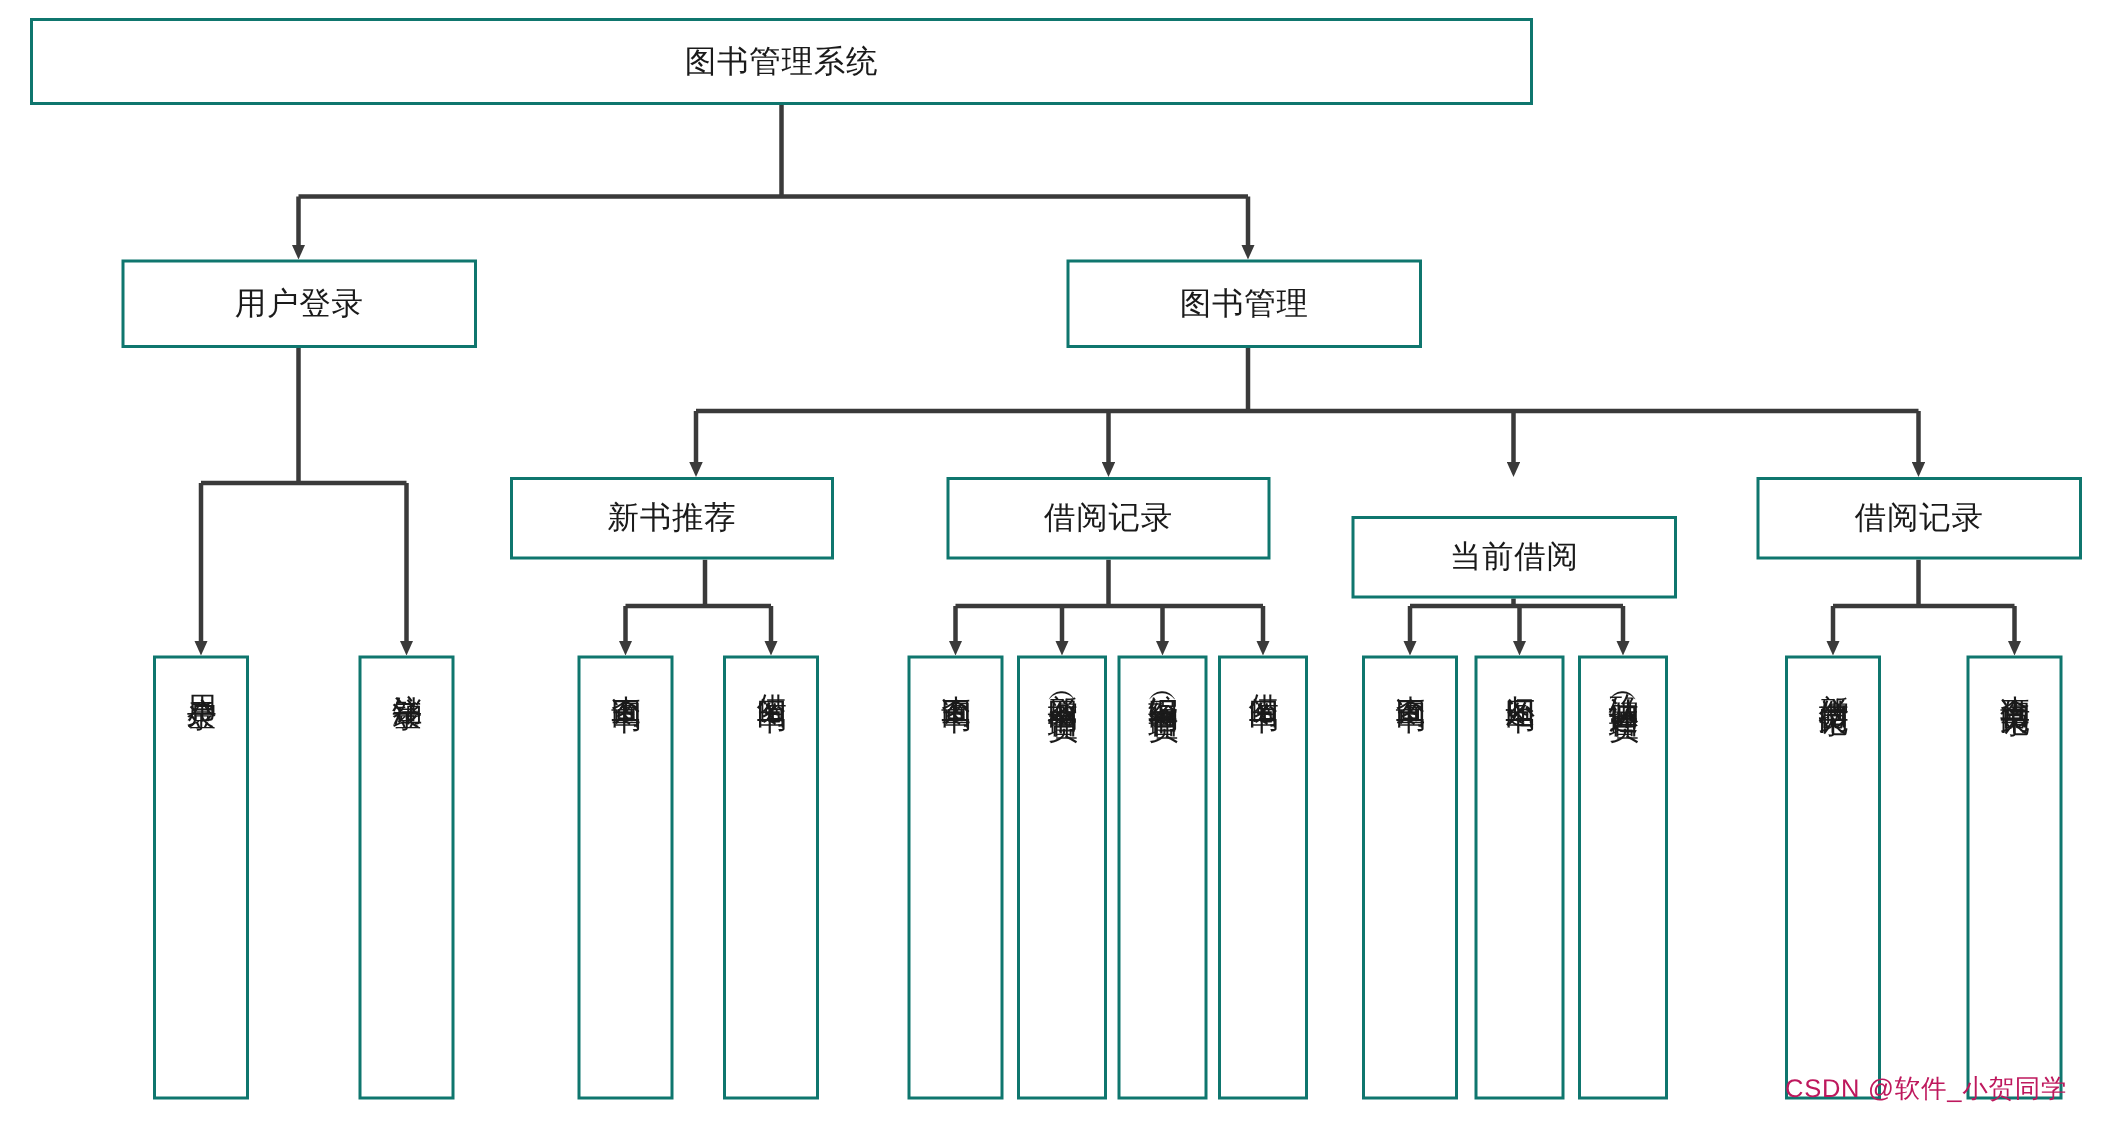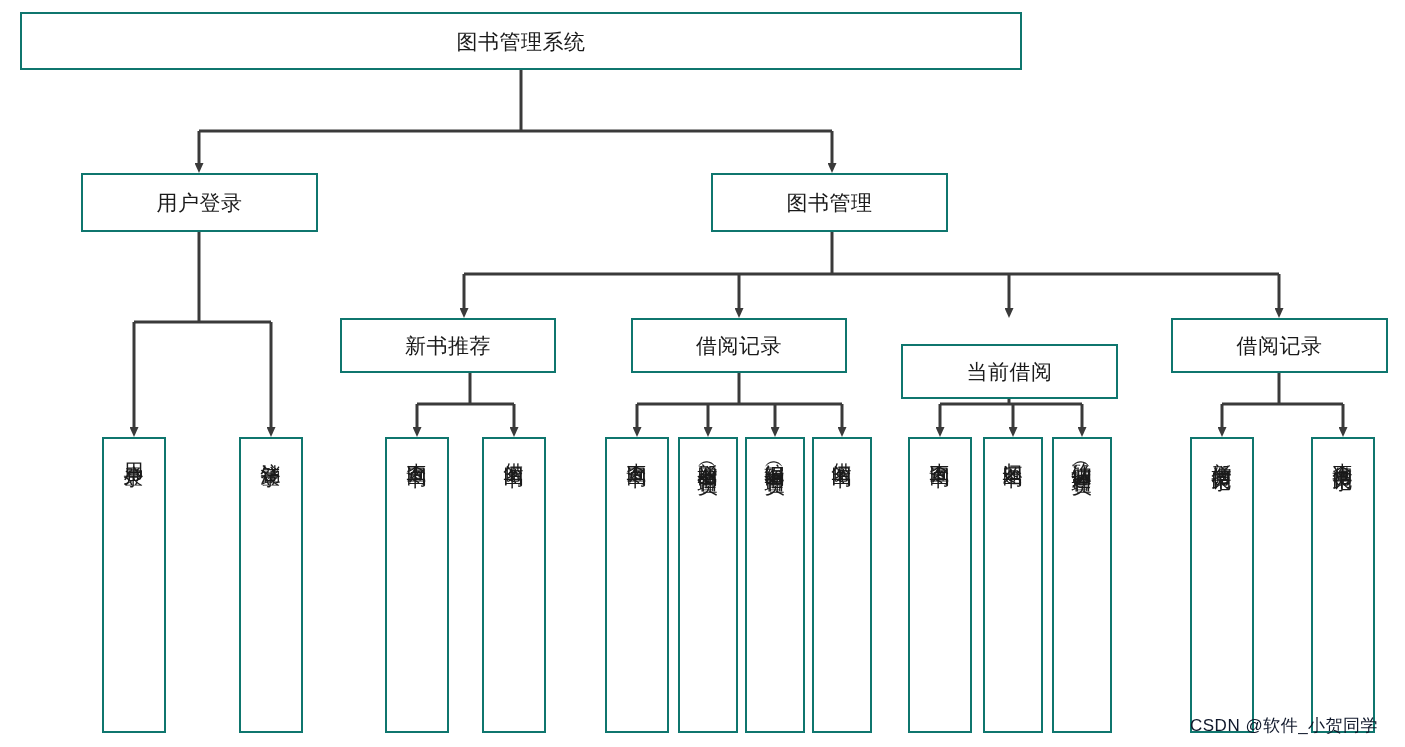--- a/index.html
+++ b/index.html
@@ -56,21 +56,21 @@
     text-orientation: upright;
     font-size: 21px;
     letter-spacing: 2px;
     line-height: 1.0;
   }
   .node.leaf-tall .node-label {
     font-size: 20px;
   }
   .watermark {
     position: absolute;
-    color: #0f172a;
+    color: #be185d;
     font-size: 17px;
     white-space: nowrap;
     letter-spacing: 0.5px;
     user-select: none;
   }
 </style>
 </head>
 <body>
 
 <div id="diagram-root">

